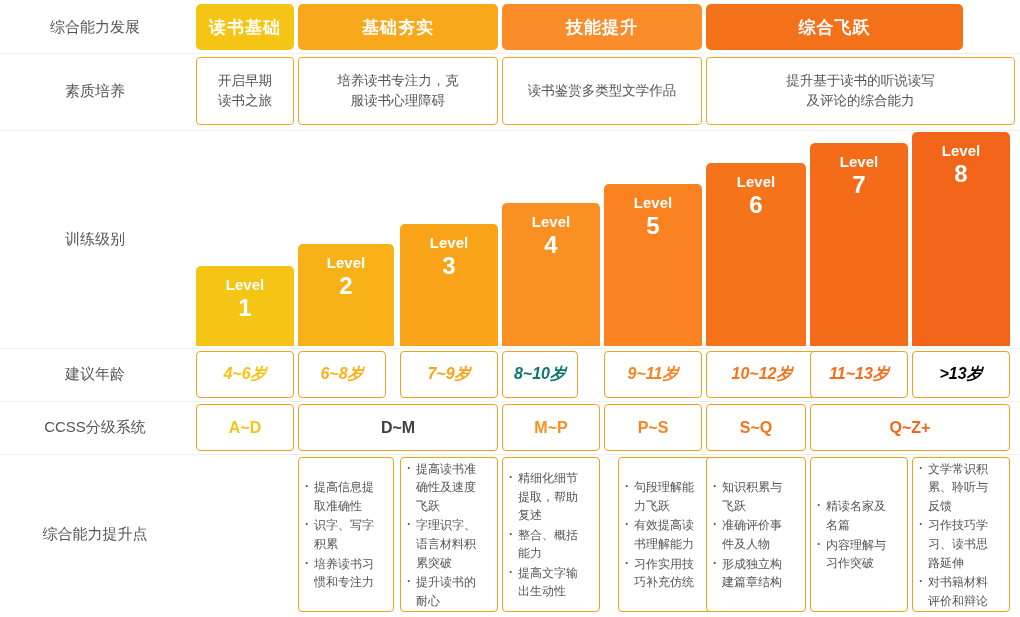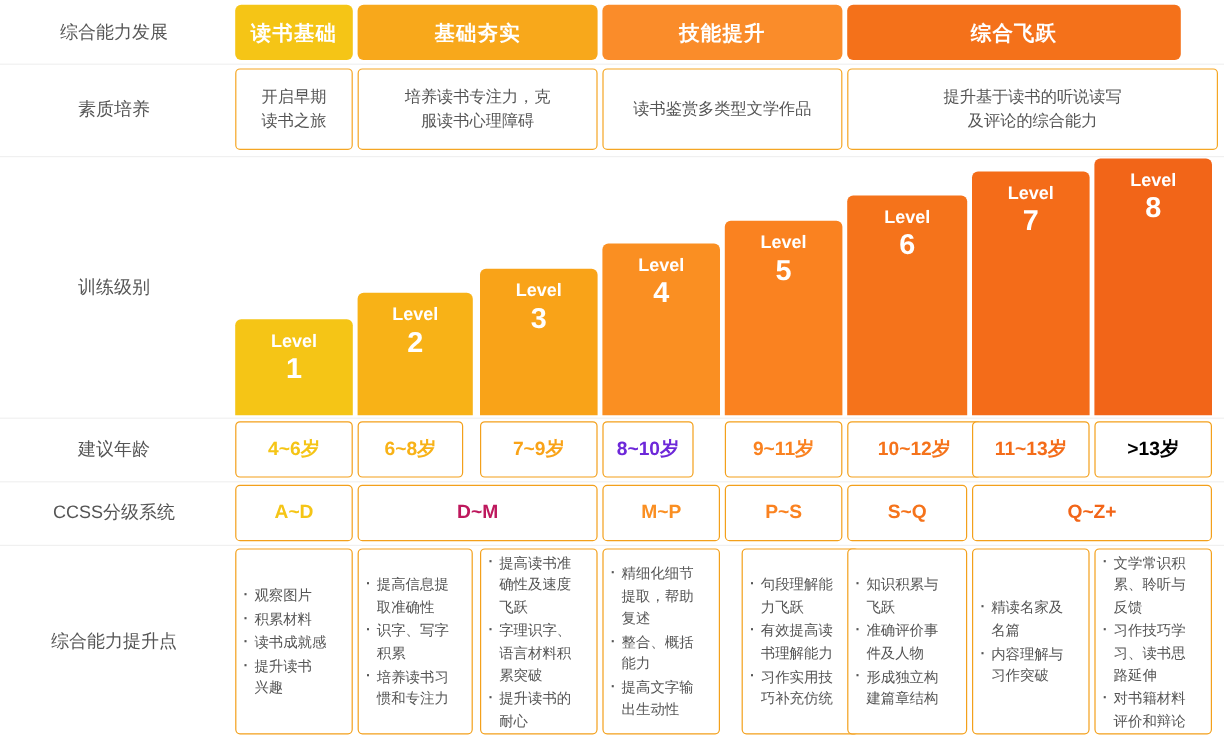--- a/index.html
+++ b/index.html
@@ -54,20 +54,21 @@
   .bar .num { font-size:24px; font-weight:bold; line-height:1.1; }
 
   
   .age {
     position:absolute; top:351px; height:47px;
     border:1px solid #f3a01b;
     border-radius:4px;
     display:flex; align-items:center; justify-content:center;
     font-size:16px; font-weight:bold;
     background:#fff;
+    font-style:italic;
   }
 
   
   .ccss {
     position:absolute; top:404px; height:47px;
     border:1px solid #f3a01b;
     border-radius:4px;
     display:flex; align-items:center; justify-content:center;
     font-size:16px; font-weight:bold;
     background:#fff;
@@ -104,21 +105,21 @@
   <div class="row-label" style="top:4px;height:46px">综合能力发展</div>
   <div class="row-label" style="top:57px;height:68px">素质培养</div>
   <div class="row-label" style="top:133px;height:213px">训练级别</div>
   <div class="row-label" style="top:351px;height:47px">建议年龄</div>
   <div class="row-label" style="top:404px;height:47px">CCSS分级系统</div>
   <div class="row-label" style="top:457px;height:155px">综合能力提升点</div>
 
   <div class="stage" style="left:196px;width:98px;background:#f5c516">读书基础</div>
   <div class="stage" style="left:298px;width:200px;background:#f8a81b">基础夯实</div>
   <div class="stage" style="left:502px;width:200px;background:#fa8c2a">技能提升</div>
-  <div class="stage" style="left:706px;width:278px;background:#f4711a">综合飞跃</div>
+  <div class="stage" style="left:706px;width:257px;background:#f4711a">综合飞跃</div>
 
   <div class="quality" style="left:196px;width:98px">开启早期<br>读书之旅</div>
   <div class="quality" style="left:298px;width:200px">培养读书专注力，克<br>服读书心理障碍</div>
   <div class="quality" style="left:502px;width:200px">读书鉴赏多类型文学作品</div>
   <div class="quality" style="left:706px;width:309px">提升基于读书的听说读写<br>及评论的综合能力</div>
 
   <div class="bar" style="left:196px;width:98px;top:266px;height:80px;background:#f5c516">
     <span class="lv">Level</span>
     <span class="num">1</span>
   </div>
@@ -147,41 +148,33 @@
     <span class="num">7</span>
   </div>
   <div class="bar" style="left:912px;width:98px;top:132px;height:214px;background:#f26518">
     <span class="lv">Level</span>
     <span class="num">8</span>
   </div>
 
   <div class="age" style="left:196px;width:98px;color:#f5c516">4~6岁</div>
   <div class="age" style="left:298px;width:88px;color:#f8b217">6~8岁</div>
   <div class="age" style="left:400px;width:98px;color:#f9a318">7~9岁</div>
-  <div class="age" style="left:502px;width:76px;color:#6d28d9">8~10岁</div>
+  <div class="age" style="left:502px;width:76px;color:#0f766e">8~10岁</div>
   <div class="age" style="left:604px;width:98px;color:#fa8220">9~11岁</div>
   <div class="age" style="left:706px;width:112px;color:#f5731b">10~12岁</div>
   <div class="age" style="left:810px;width:98px;color:#f46c19">11~13岁</div>
   <div class="age" style="left:912px;width:98px;color:#000000">&gt;13岁</div>
 
   <div class="ccss" style="left:196px;width:98px;color:#f5c516">A~D</div>
-  <div class="ccss" style="left:298px;width:200px;color:#be185d">D~M</div>
+  <div class="ccss" style="left:298px;width:200px;color:#404040">D~M</div>
   <div class="ccss" style="left:502px;width:98px;color:#fa8f22">M~P</div>
   <div class="ccss" style="left:604px;width:98px;color:#fa8220">P~S</div>
   <div class="ccss" style="left:706px;width:100px;color:#f5731b">S~Q</div>
   <div class="ccss" style="left:810px;width:200px;color:#f26518">Q~Z+</div>
 
-  <div class="points" style="left:196px;width:98px">
-      <ul>
-        <li>观察图片</li>
-        <li>积累材料</li>
-        <li>读书成就感</li>
-        <li>提升读书<br>兴趣</li>
-      </ul>
-    </div>
   <div class="points" style="left:298px;width:96px">
       <ul>
         <li>提高信息提<br>取准确性</li>
         <li>识字、写字<br>积累</li>
         <li>培养读书习<br>惯和专注力</li>
       </ul>
     </div>
   <div class="points" style="left:400px;width:98px">
       <ul>
         <li>提高读书准<br>确性及速度<br>飞跃</li>

